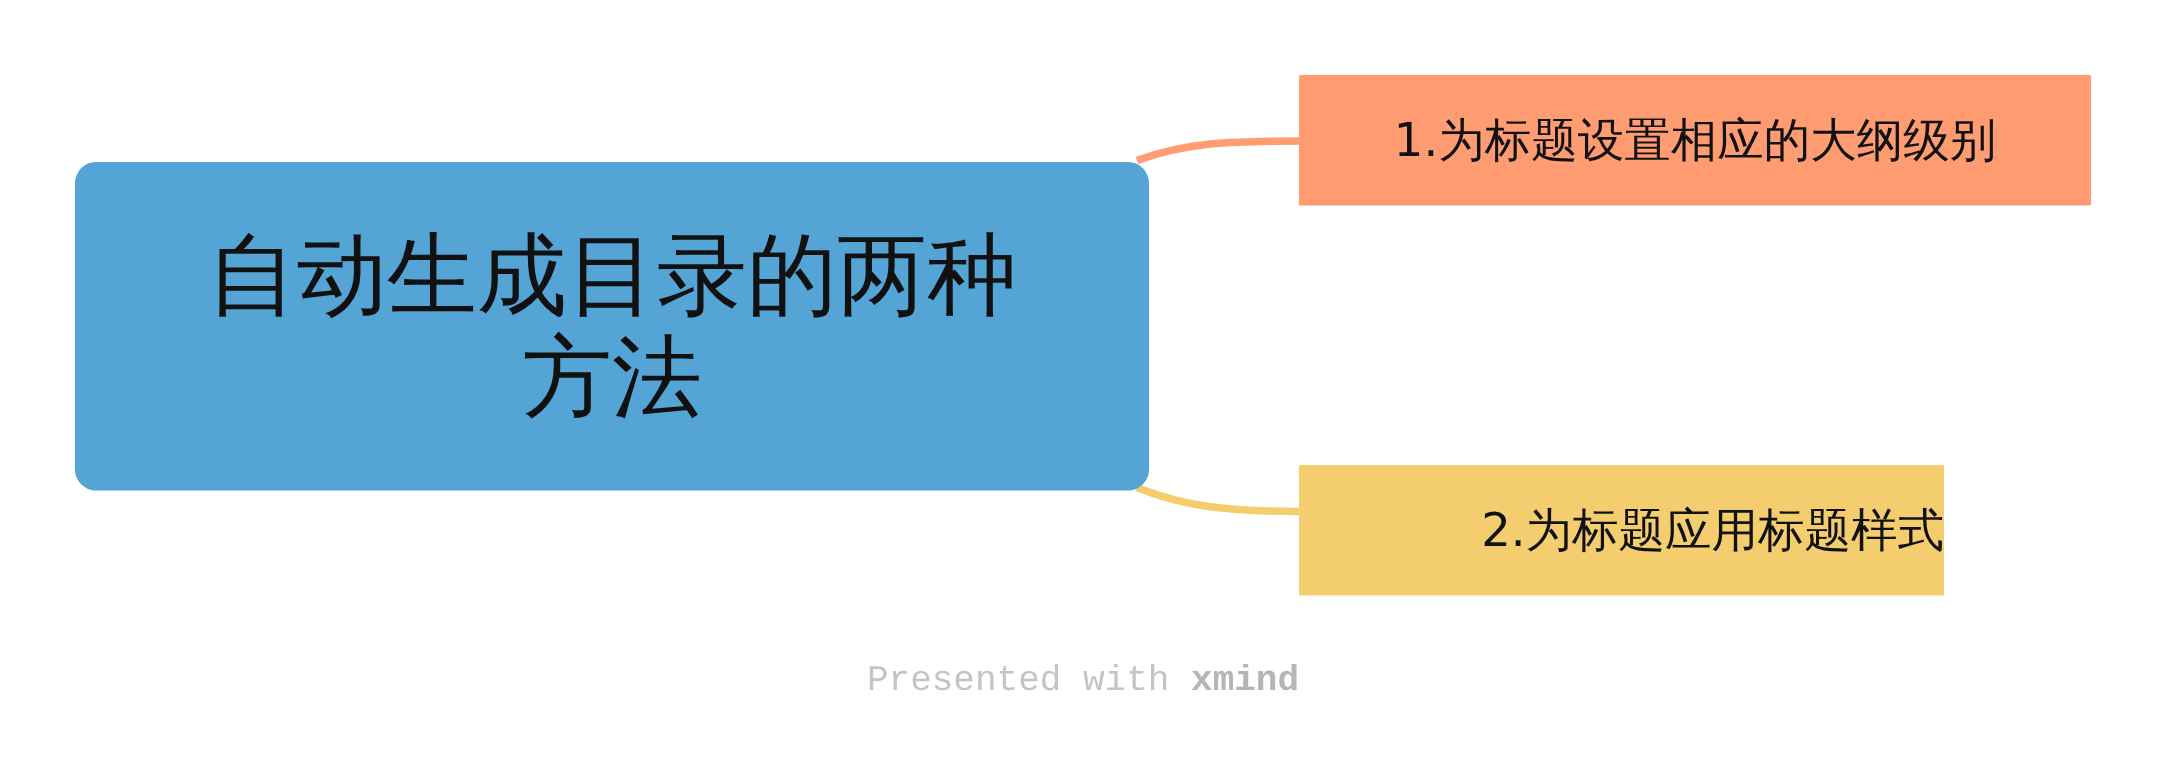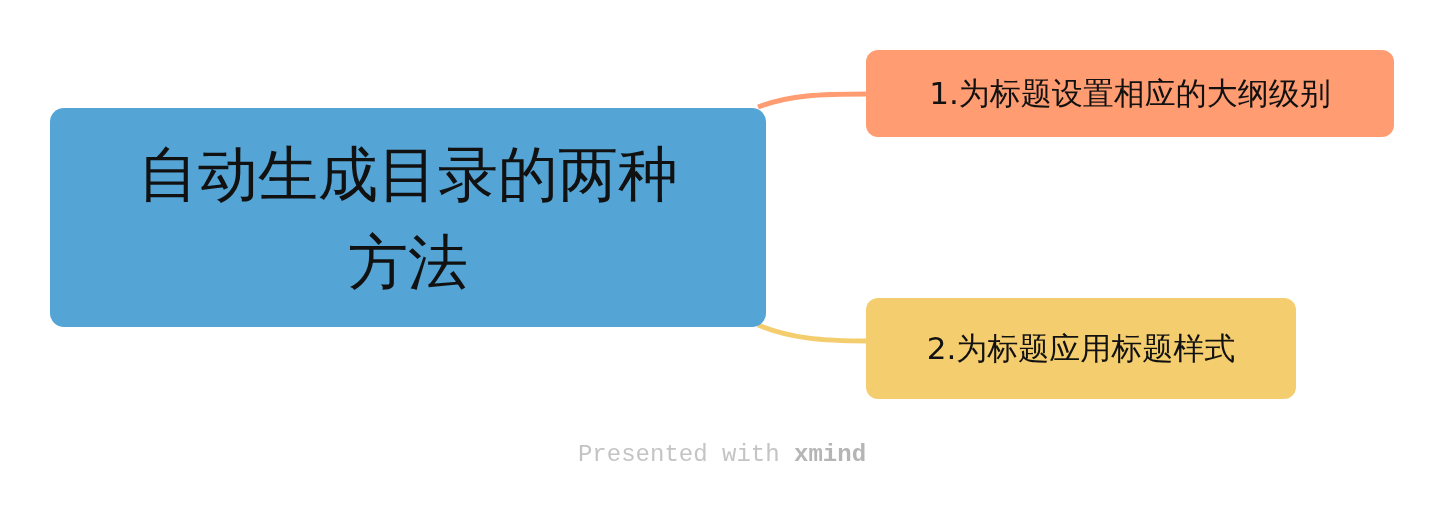--- a/index.html
+++ b/index.html
@@ -4,25 +4,25 @@
 <style>
   html, body { margin: 0; padding: 0; }
   body {
     width: 1444px; height: 506px; background: #ffffff; position: relative; overflow: hidden;
     font-family: "DejaVu Sans", "Liberation Sans", sans-serif;
   }
   .connectors { position: absolute; left: 0; top: 0; width: 1444px; height: 506px; }
   .node { position: absolute; box-sizing: border-box; display: flex; align-items: center; justify-content: center; color: #111; text-align: center; }
   .central {
     left: 50px; top: 108px; width: 716px; height: 219px;
-    border-radius: 14px; font-size: 60px; line-height: 88px; padding: 0 60px;
+    border-radius: 14px; font-size: 60px; line-height: 68px; padding: 0 60px;
   }
-  .sub { border-radius: 12px; font-size: 31px; white-space: nowrap; }
+  .sub { border-radius: 1px; font-size: 31px; white-space: nowrap; }
   .sub1 { left: 866px; top: 50px; width: 528px; height: 87px; }
-  .sub2 { left: 866px; top: 298px; width: 430px; height: 101px; }
+  .sub2 { left: 866px; top: 310px; width: 430px; height: 87px; justify-content: flex-end; }
   .footer {
     position: absolute; left: 0; width: 1444px; top: 441px; text-align: center;
     font-size: 24px; color: #c4c4c4; font-family: Liberation Mono, monospace;
   }
   .footer b { color: #b5b5b5; }
 </style>
 </head>
 <body>
 
 <svg class="connectors">

